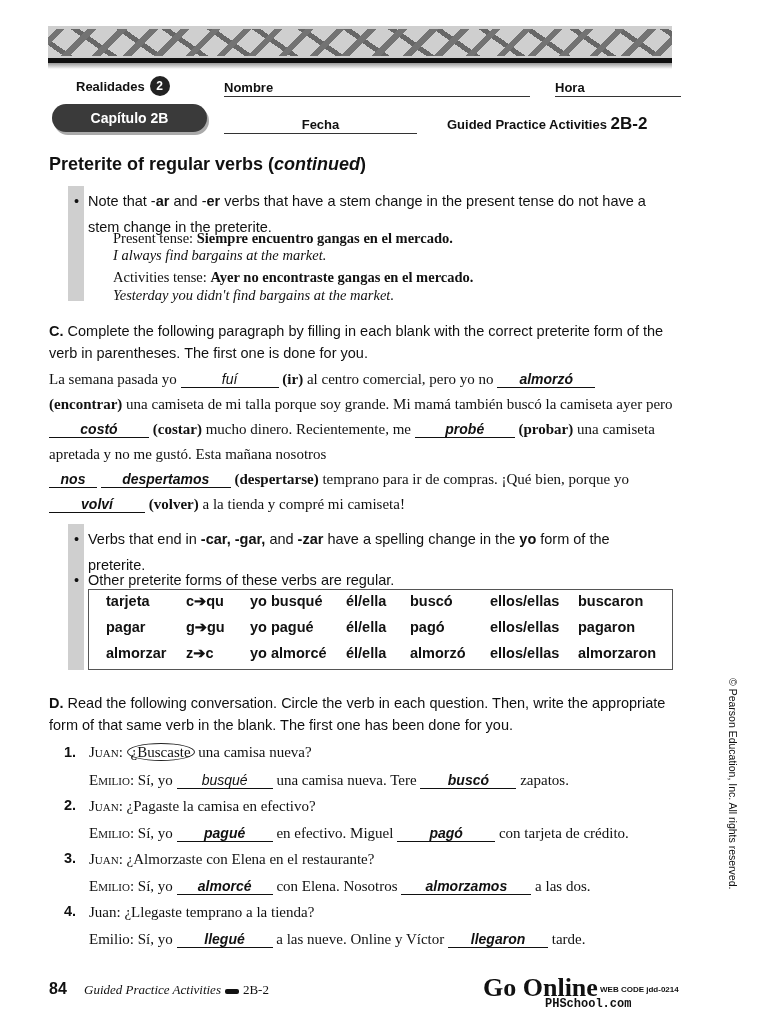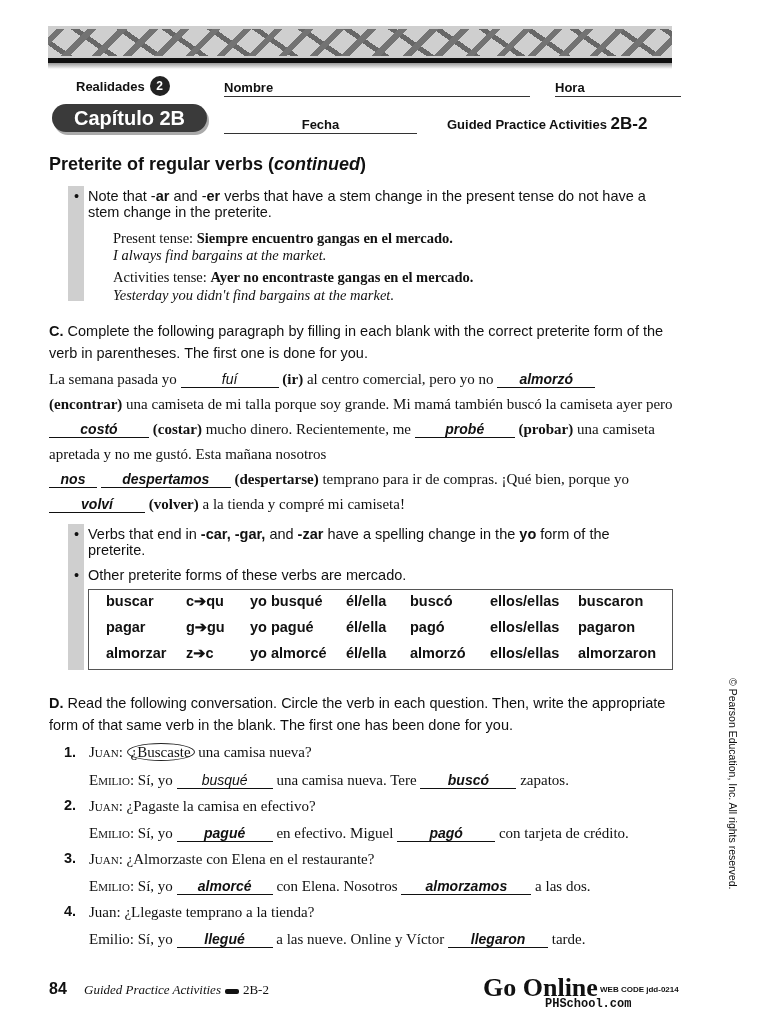--- a/index.html
+++ b/index.html
@@ -10,33 +10,33 @@
   .banner .pattern { position: absolute; left: 0; top: 3px; width: 100%; height: 27px;
     background:
       repeating-linear-gradient(135deg, transparent 0 6px, #6a6a6a 6px 12px, transparent 12px 22px),
       repeating-linear-gradient(35deg, transparent 0 9px, #5c5c5c 9px 14px, transparent 14px 26px);
     opacity: 0.9; }
   .banner-bar { position: absolute; left: 48px; top: 58px; width: 624px; height: 5px; background: #111; }
   .banner-shadow { position: absolute; left: 48px; top: 63px; width: 624px; height: 6px; background: linear-gradient(#999, #fff); }
 
   .realidades { position: absolute; left: 76px; top: 76px; font-weight: bold; font-size: 13px; display: flex; align-items: center; gap: 5px; }
   .realidades .num { width: 20px; height: 20px; border-radius: 50%; background: #222; color: #fff; font-size: 12px; display: flex; align-items: center; justify-content: center; }
-  .capitulo { position: absolute; left: 52px; top: 104px; width: 155px; height: 28px; border-radius: 14px; background: #3a3a3a; color: #fff; font-weight: bold; font-size: 20px; display: flex; align-items: center; justify-content: center; box-shadow: 2px 3px 0 #aaa; }
+  .capitulo { position: absolute; left: 52px; top: 104px; width: 155px; height: 28px; border-radius: 14px; background: #3a3a3a; color: #fff; font-weight: bold; font-size: 14px; display: flex; align-items: center; justify-content: center; box-shadow: 2px 3px 0 #aaa; }
 
   .field { position: absolute; font-size: 13px; font-weight: bold; border-bottom: 1px solid #333; padding-bottom: 1px; }
   .f-nombre { left: 224px; top: 80px; width: 306px; }
   .f-hora { left: 545px; top: 80px; width: 126px; margin-left: 10px; }
   .f-fecha { left: 224px; top: 117px; width: 193px; text-align: center; }
   .gpa { position: absolute; left: 447px; top: 114px; font-size: 13px; font-weight: bold; }
   .gpa .code { font-size: 17px; }
 
   .title { position: absolute; left: 49px; top: 154px; font-size: 18px; font-weight: bold; }
   .title i { font-style: italic; }
   .note-bar { position: absolute; left: 0; top: 0; width: 16px; background: #cfcfcf; }
-  .bullet-line { position: relative; padding-left: 20px; font-size: 14.5px; line-height: 16px; }
+  .bullet-line { position: relative; padding-left: 20px; font-size: 14.5px; line-height: 26px; }
   .bullet-line::before { content: "•"; position: absolute; left: 6px; top: 0; }
   .example { position: absolute; left: 113px; font-family: "Liberation Serif", serif; font-size: 14.5px; line-height: 18px; }
 
   .instr { position: absolute; left: 49px; width: 620px; font-size: 14.5px; line-height: 22px; }
   .para { position: absolute; left: 49px; width: 625px; font-family: "Liberation Serif", serif; font-size: 15px; line-height: 25px; }
   .blank { display: inline-block; border-bottom: 1px solid #111; text-align: center; font-family: "Liberation Sans", sans-serif; font-style: italic; font-weight: bold; font-size: 14px; line-height: 16px; vertical-align: baseline; }
   .blank.light { font-weight: normal; }
 
   .verb-table { position: absolute; left: 88px; top: 589px; width: 585px; height: 81px; border: 1px solid #555; font-weight: bold; font-size: 14.5px; }
   .verb-row { position: absolute; left: 17px; height: 18px; display: flex; }
@@ -96,25 +96,25 @@
 <div class="para" style="top:367px;">
   <span>La semana pasada yo </span><span class="blank light" style="width:98px;">fuí</span><b> (ir)</b><span> al centro comercial, pero yo no </span><span class="blank" style="width:98px;">almorzó</span><br>
   <b>(encontrar)</b><span> una camiseta de mi talla porque soy grande. Mi mamá también buscó la camiseta ayer pero </span><span class="blank" style="width:100px;">costó</span><b> (costar)</b><span> mucho dinero. Recientemente, me </span><span class="blank" style="width:100px;">probé</span><b> (probar)</b><span> una camiseta apretada y no me gustó. Esta mañana nosotros </span><br>
   <span class="blank" style="width:48px;">nos</span> <span class="blank" style="width:130px;">despertamos</span><b> (despertarse)</b><span> temprano para ir de compras. ¡Qué bien, porque yo </span><span class="blank" style="width:96px;">volví</span><b> (volver)</b><span> a la tienda y compré mi camiseta!</span>
 </div>
 
 <div class="note-bar" style="left:68px; top:524px; height:146px; position:absolute;"></div>
 <div class="bullet-line" style="position:absolute; left:68px; top:526px; width:600px;">
   <span>Verbs that end in </span><b>-car,</b> <b>-gar,</b><span> and </span><b>-zar</b><span> have a spelling change in the </span><b>yo</b><span> form of the preterite.</span>
 </div>
-<div class="bullet-line" style="position:absolute; left:68px; top:567px; width:600px;"><span>Other preterite forms of these verbs are mercado.</span></div>
+<div class="bullet-line" style="position:absolute; left:68px; top:567px; width:600px;"><span>Other preterite forms of these verbs are regular.</span></div>
 
 <div class="verb-table">
   <div class="verb-row" style="top:3px;">
-    <span class="c1">buscar</span>
+    <span class="c1">tarjeta</span>
       <span class="c2">c➔qu</span>
       <span class="c3">yo busqué</span>
       <span class="c4">él/ella</span>
       <span class="c5">buscó</span>
       <span class="c6">ellos/ellas</span>
       <span class="c7">buscaron</span>
   </div>
   <div class="verb-row" style="top:29px;">
     <span class="c1">pagar</span>
       <span class="c2">g➔gu</span>

